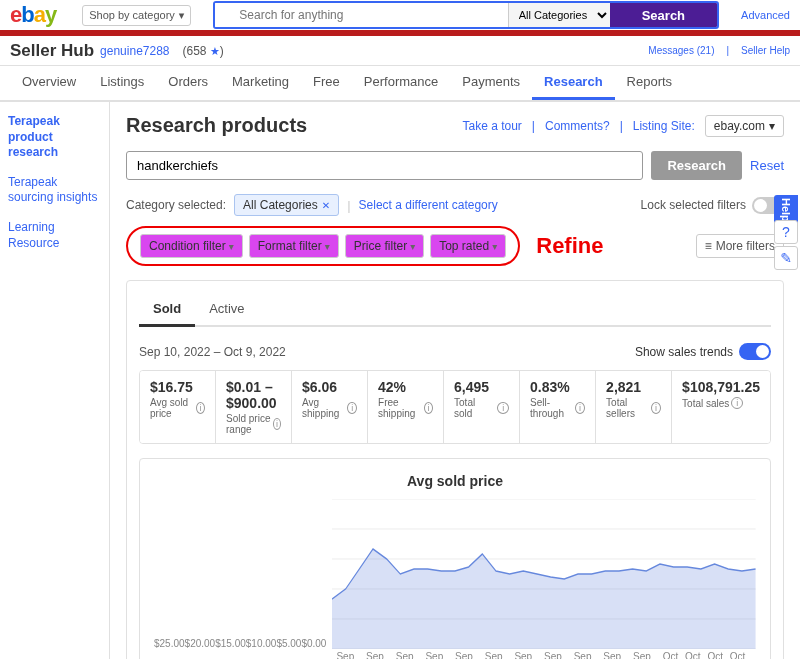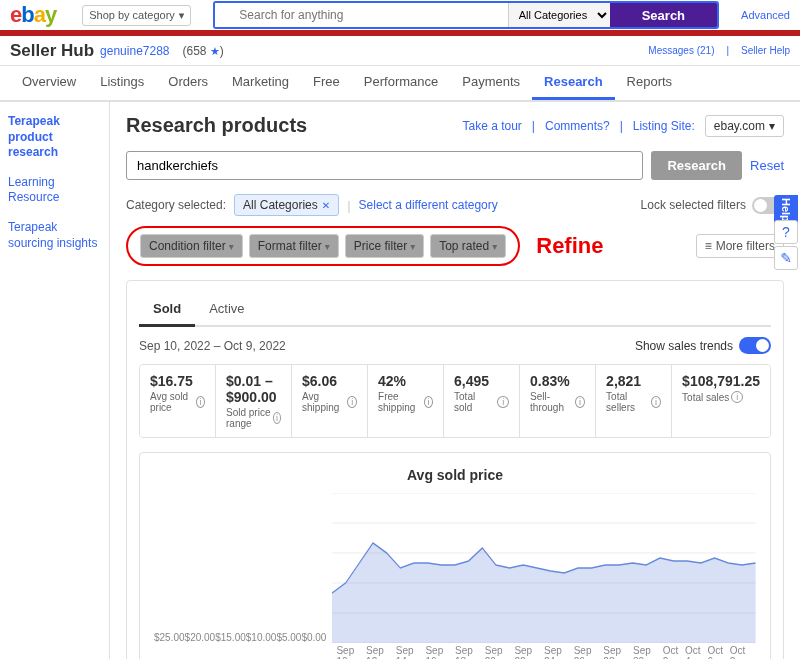--- a/index.html
+++ b/index.html
@@ -65,27 +65,27 @@
     .category-badge { background: #e8f0fe; border: 1px solid #aac4f0; border-radius: 3px; padding: 3px 8px; font-size: 12px; color: #333; display: flex; align-items: center; gap: 4px; }
     .category-badge-x { color: #3665f3; cursor: pointer; font-size: 10px; }
     .select-category { color: #3665f3; font-size: 12px; cursor: pointer; }
     .lock-filters { display: flex; align-items: center; gap: 6px; margin-left: auto; font-size: 12px; color: #555; }
     .toggle { width: 32px; height: 17px; background: #ccc; border-radius: 9px; position: relative; cursor: pointer; }
     .toggle::after { content: ''; position: absolute; width: 13px; height: 13px; background: #fff; border-radius: 50%; top: 2px; left: 2px; transition: left 0.2s; }
 
     
     .filter-area { display: flex; align-items: center; margin-bottom: 14px; position: relative; }
     .filter-row { display: flex; align-items: center; gap: 6px; border: 2px solid #e00; border-radius: 24px; padding: 6px 12px; }
-    .filter-btn { border: 1px solid #ccc; border-radius: 3px; padding: 4px 8px; font-size: 12px; color: #333; background: #a3a3a3; cursor: pointer; display: flex; align-items: center; gap: 3px; }
+    .filter-btn { border: 1px solid #ccc; border-radius: 3px; padding: 4px 8px; font-size: 12px; color: #333; background: #d946ef; cursor: pointer; display: flex; align-items: center; gap: 3px; }
     .filter-btn::after { content: '▾'; font-size: 10px; color: #666; }
     .refine-label { font-size: 22px; font-weight: bold; color: #e00; margin-left: 16px; }
     .more-filters { margin-left: auto; display: flex; align-items: center; gap: 4px; font-size: 12px; color: #555; cursor: pointer; border: 1px solid #ccc; border-radius: 3px; padding: 4px 8px; }
 
     
-    .tab-row { display: flex; gap: 0; border-bottom: 2px solid #e0e0e0; margin-bottom: 10px; }
+    .tab-row { display: flex; gap: 0; border-bottom: 2px solid #e0e0e0; margin-bottom: 16px; }
     .tab { padding: 8px 14px; font-size: 13px; cursor: pointer; color: #555; border-bottom: 3px solid transparent; margin-bottom: -2px; }
     .tab.active { color: #333; font-weight: bold; border-bottom: 3px solid #333; }
 
     
     .date-range-row { display: flex; align-items: center; justify-content: space-between; margin-bottom: 10px; }
     .date-range { font-size: 12px; color: #555; }
     .show-trends { display: flex; align-items: center; gap: 6px; font-size: 12px; color: #333; }
     .toggle-on { width: 32px; height: 17px; background: #3665f3; border-radius: 9px; position: relative; cursor: pointer; }
     .toggle-on::after { content: ''; position: absolute; width: 13px; height: 13px; background: #fff; border-radius: 50%; top: 2px; left: 17px; }
 
@@ -150,22 +150,22 @@
   <a class="nav-item">Performance</a>
   <a class="nav-item">Payments</a>
   <a class="nav-item active">Research</a>
   <a class="nav-item">Reports</a>
 </nav>
 
 <div class="page-body">
 
   <div class="sidebar">
     <div class="sidebar-item active">Terapeak product research</div>
+    <div class="sidebar-item">Terapeak sourcing insights</div>
     <div class="sidebar-item">Learning Resource</div>
-    <div class="sidebar-item">Terapeak sourcing insights</div>
   </div>
 
   <div class="main-content">
 
     <div class="page-title-bar">
       <h1 class="page-title">Research products</h1>
       <div class="title-bar-right">
         <span>Take a tour</span>
         <span>|</span>
         <span>Comments?</span>

